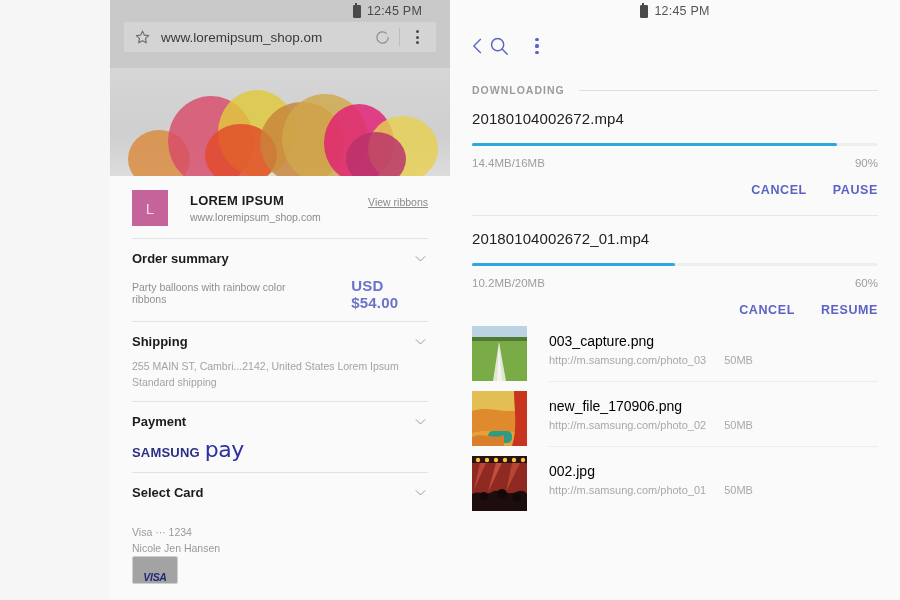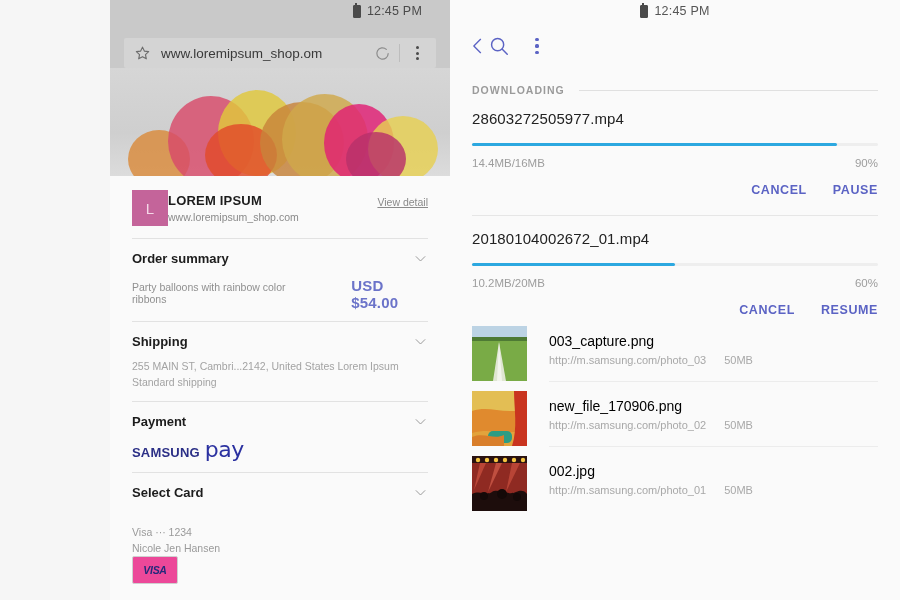--- a/index.html
+++ b/index.html
@@ -23,21 +23,21 @@
   .l-statusbar .clock{font-size:12.5px;color:#4a4a4a;letter-spacing:.2px;}
   .batt{
     display:inline-block;width:6px;height:11px;border:1.5px solid #4a4a4a;
     background:#4a4a4a;border-radius:1px;position:relative;margin-right:6px;
     vertical-align:-1px;
   }
   .batt:before{
     content:"";position:absolute;top:-3px;left:1px;width:2px;height:2px;background:#4a4a4a;
   }
   .l-urlbar{
-    height:46px;background:#c9c9c9;display:flex;align-items:flex-end;padding:0 14px;
+    height:46px;background:#c9c9c9;display:flex;align-items:flex-start;padding:0 14px;
     box-sizing:border-box;
   }
   .url-chip{
     flex:1;height:30px;background:#d4d4d4;border-radius:2px;display:flex;
     align-items:center;padding:0 10px;box-sizing:border-box;
   }
   .star-icon{width:17px;height:17px;flex:0 0 auto;margin-right:10px;}
   .url-text{
     flex:1;font-size:13.5px;color:#3a3a3a;white-space:nowrap;overflow:hidden;
   }
@@ -57,21 +57,21 @@
   .balloon{position:absolute;border-radius:50%;opacity:.82;}
 
   
   .sheet{background:#fafafa;padding:0 22px;box-sizing:border-box;}
   .merchant{display:flex;align-items:center;padding:14px 0 12px;}
   .m-avatar{
     width:36px;height:36px;background:#c4649a;color:#f4d7e7;
     display:flex;align-items:center;justify-content:center;
     font-size:15px;flex:0 0 auto;
   }
-  .m-info{flex:1;margin-left:0;min-width:0;}
+  .m-info{flex:1;margin-left:22px;min-width:0;}
   .m-name{font-size:13px;font-weight:bold;color:#1c1c1c;letter-spacing:.2px;}
   .m-url{font-size:10.5px;color:#8a8a8a;margin-top:3px;}
   .view-detail{
     font-size:10.5px;color:#8a8a8a;text-decoration:underline;flex:0 0 auto;
     align-self:flex-start;margin-top:6px;
   }
 
   .divider{height:1px;background:#e2e2e2;}
   .sect{padding:12px 0 10px;}
   .sect-head{display:flex;align-items:center;justify-content:space-between;}
@@ -86,22 +86,22 @@
   .spay{margin-top:8px;display:flex;align-items:baseline;}
   .spay-s{
     font-size:13px;font-weight:bold;color:#2b2f86;letter-spacing:.2px;
     font-family:"Liberation Sans",sans-serif;
   }
   .spay-p{font-size:22px;color:#2b31a0;margin-left:5px;letter-spacing:-.5px;
     font-family:"DejaVu Sans",sans-serif;}
   .card-row{display:flex;align-items:flex-start;justify-content:space-between;margin-top:24px;flex-direction:column;}
   .card-meta{font-size:10.5px;color:#9a9a9a;line-height:1.55;}
   .visa-box{
-    width:44px;height:26px;border:1px solid #cfcfcf;background:#ec4899;border-radius:2px;
-    display:flex;align-items:center;justify-content:center;flex:0 0 auto;
+    width:44px;height:26px;border:1px solid #cfcfcf;background:#a3a3a3;border-radius:2px;
+    display:flex;align-items:flex-end;justify-content:center;flex:0 0 auto;
   }
   .visa-text{font-size:10.5px;font-weight:bold;font-style:italic;color:#23297a;letter-spacing:-.3px;}
   .pay-actions{display:flex;justify-content:flex-end;gap:36px;padding:22px 0 14px;}
   .pay-btn{font-size:13px;font-weight:bold;color:#6b73c9;letter-spacing:.5px;}
 
   
   .right-panel{
     position:absolute;left:450px;top:0;width:450px;height:600px;
     background:#fafafa;overflow:hidden;
   }
@@ -203,21 +203,21 @@
     </div>
 
     <div class="sheet">
 
       <div class="merchant">
         <div class="m-avatar">L</div>
         <div class="m-info">
           <div class="m-name">LOREM IPSUM</div>
           <div class="m-url">www.loremipsum_shop.com</div>
         </div>
-        <div class="view-detail">View detail</div>
+        <div class="view-detail">View ribbons</div>
       </div>
 
       <div class="divider"></div>
 
       <div class="sect">
         <div class="sect-head">
           <span class="sect-title">Order summary</span>
           <span class="chev">
             <svg viewBox="0 0 24 24" width="15" height="15">
                 <path d="M5 9l7 7 7-7" fill="none" stroke="#9b9b9b" stroke-width="1.6" stroke-linecap="round" stroke-linejoin="round"></path>
@@ -319,21 +319,21 @@
           <i></i>
         </span>
     </div>
 
     <div class="group-head">
       <span class="group-label">DOWNLOADING</span>
       <span class="group-rule"></span>
     </div>
 
     <div class="dl-item">
-      <div class="dl-name">28603272505977.mp4</div>
+      <div class="dl-name">20180104002672.mp4</div>
       <div class="dl-track">
         <div class="dl-fill" id="fill0" style="width: 90%;"></div>
       </div>
       <div class="dl-meta">
         <span class="dl-size">14.4MB/16MB</span>
         <span class="dl-pct">90%</span>
       </div>
       <div class="dl-actions">
         <span class="dl-btn">CANCEL</span>
         <span class="dl-btn">PAUSE</span>

